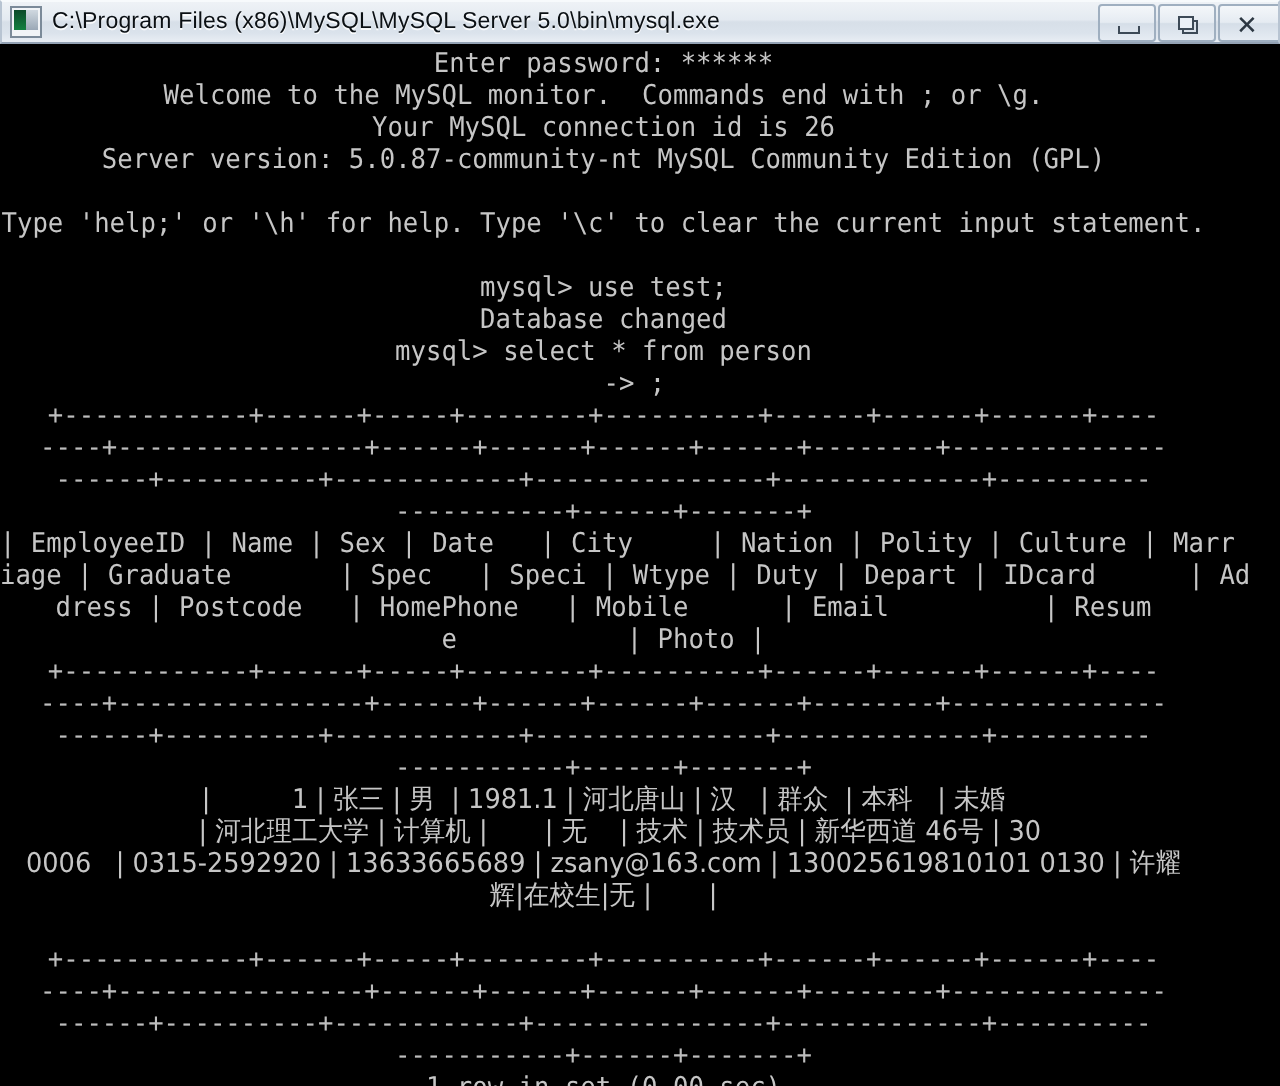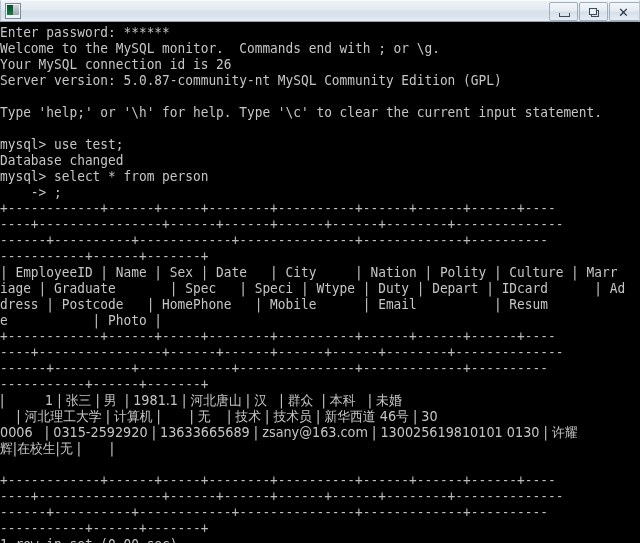--- a/index.html
+++ b/index.html
@@ -142,20 +142,21 @@
     font-family: "Liberation Sans", sans-serif;
   }
 
   
   .console {
     position: relative;
     width: 640px;
     height: 521px;
     background: #000000;
     overflow: hidden;
+    text-align: center;
   }
   .con-inner {
     position: absolute;
     left: 0;
     top: 2px;
     width: 640px;
   }
   .line {
     height: 16px;
     line-height: 16px;
@@ -178,20 +179,21 @@
 </head>
 <body>
 
 <div class="window">
 
   <div class="titlebar">
     <div class="tb-icon">
       <div class="scr"></div>
       <div class="scr2"></div>
     </div>
+    <div class="tb-title">C:\Program Files (x86)\MySQL\MySQL Server 5.0\bin\mysql.exe</div>
 
     <div class="tb-buttons">
       <div class="tb-btn">
         <div class="glyph-min"></div>
       </div>
       <div class="tb-btn">
         <div class="glyph-restore"></div>
       </div>
       <div class="tb-btn close">
         <div class="glyph-close">✕</div>

